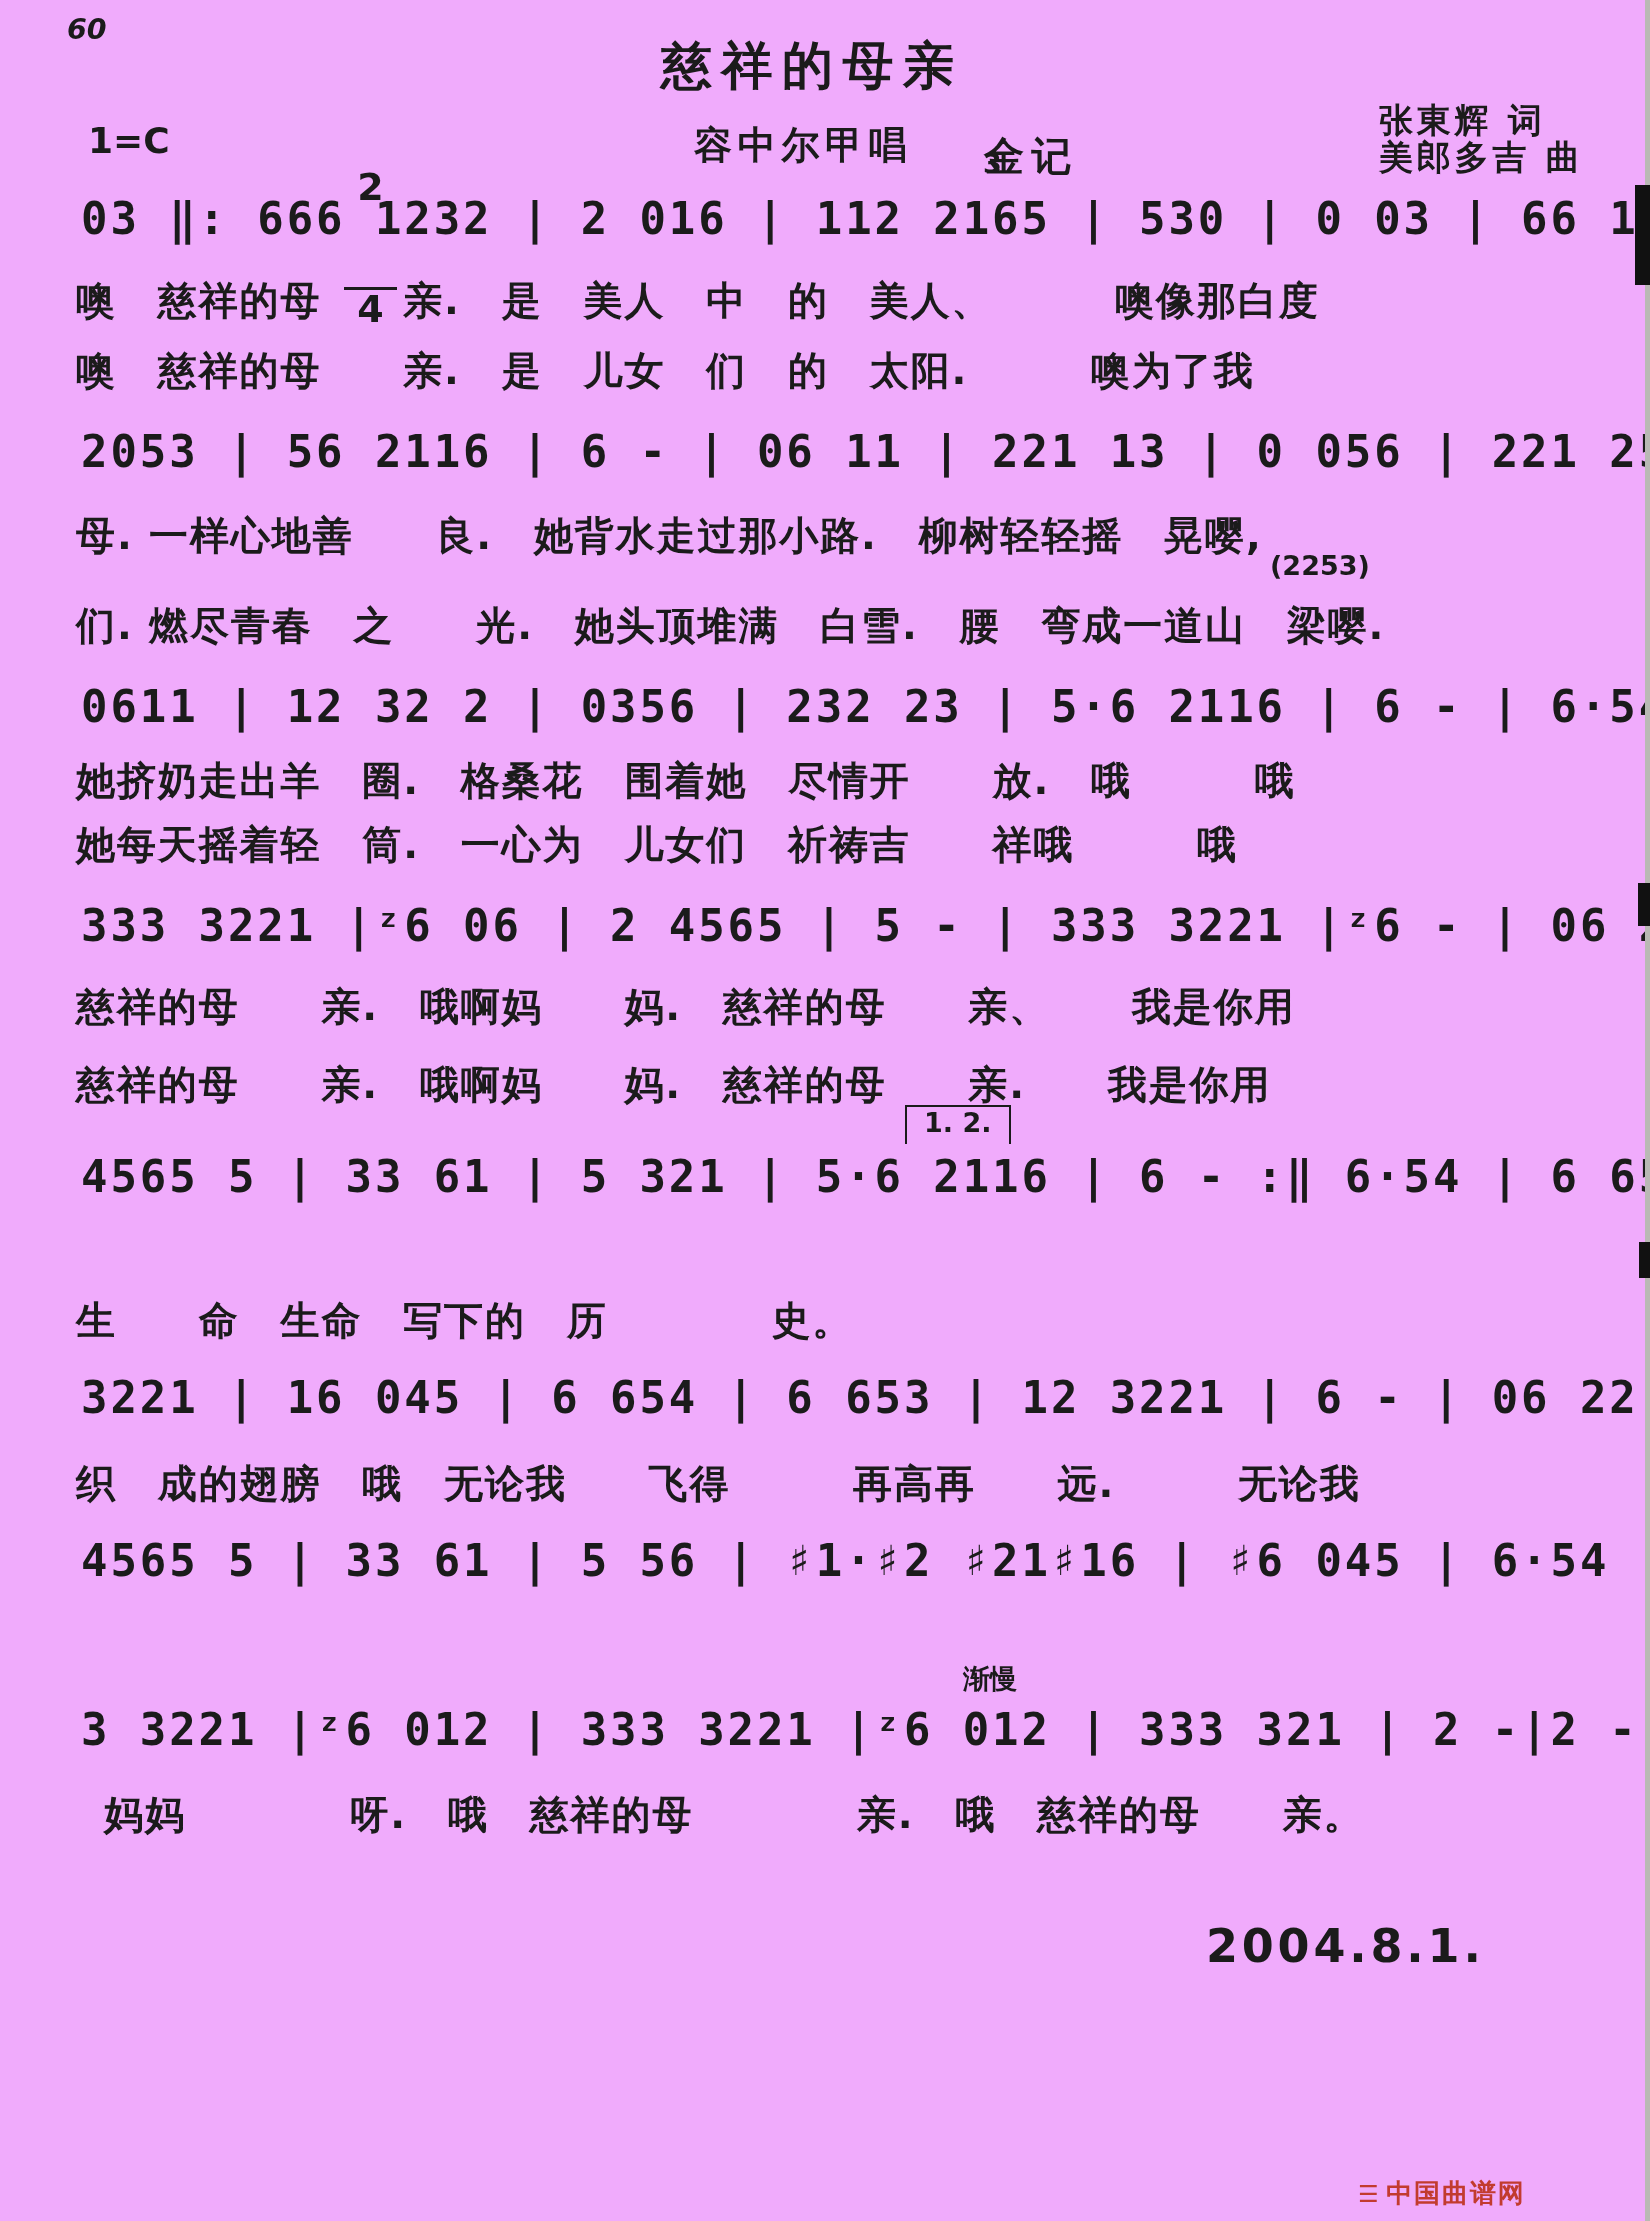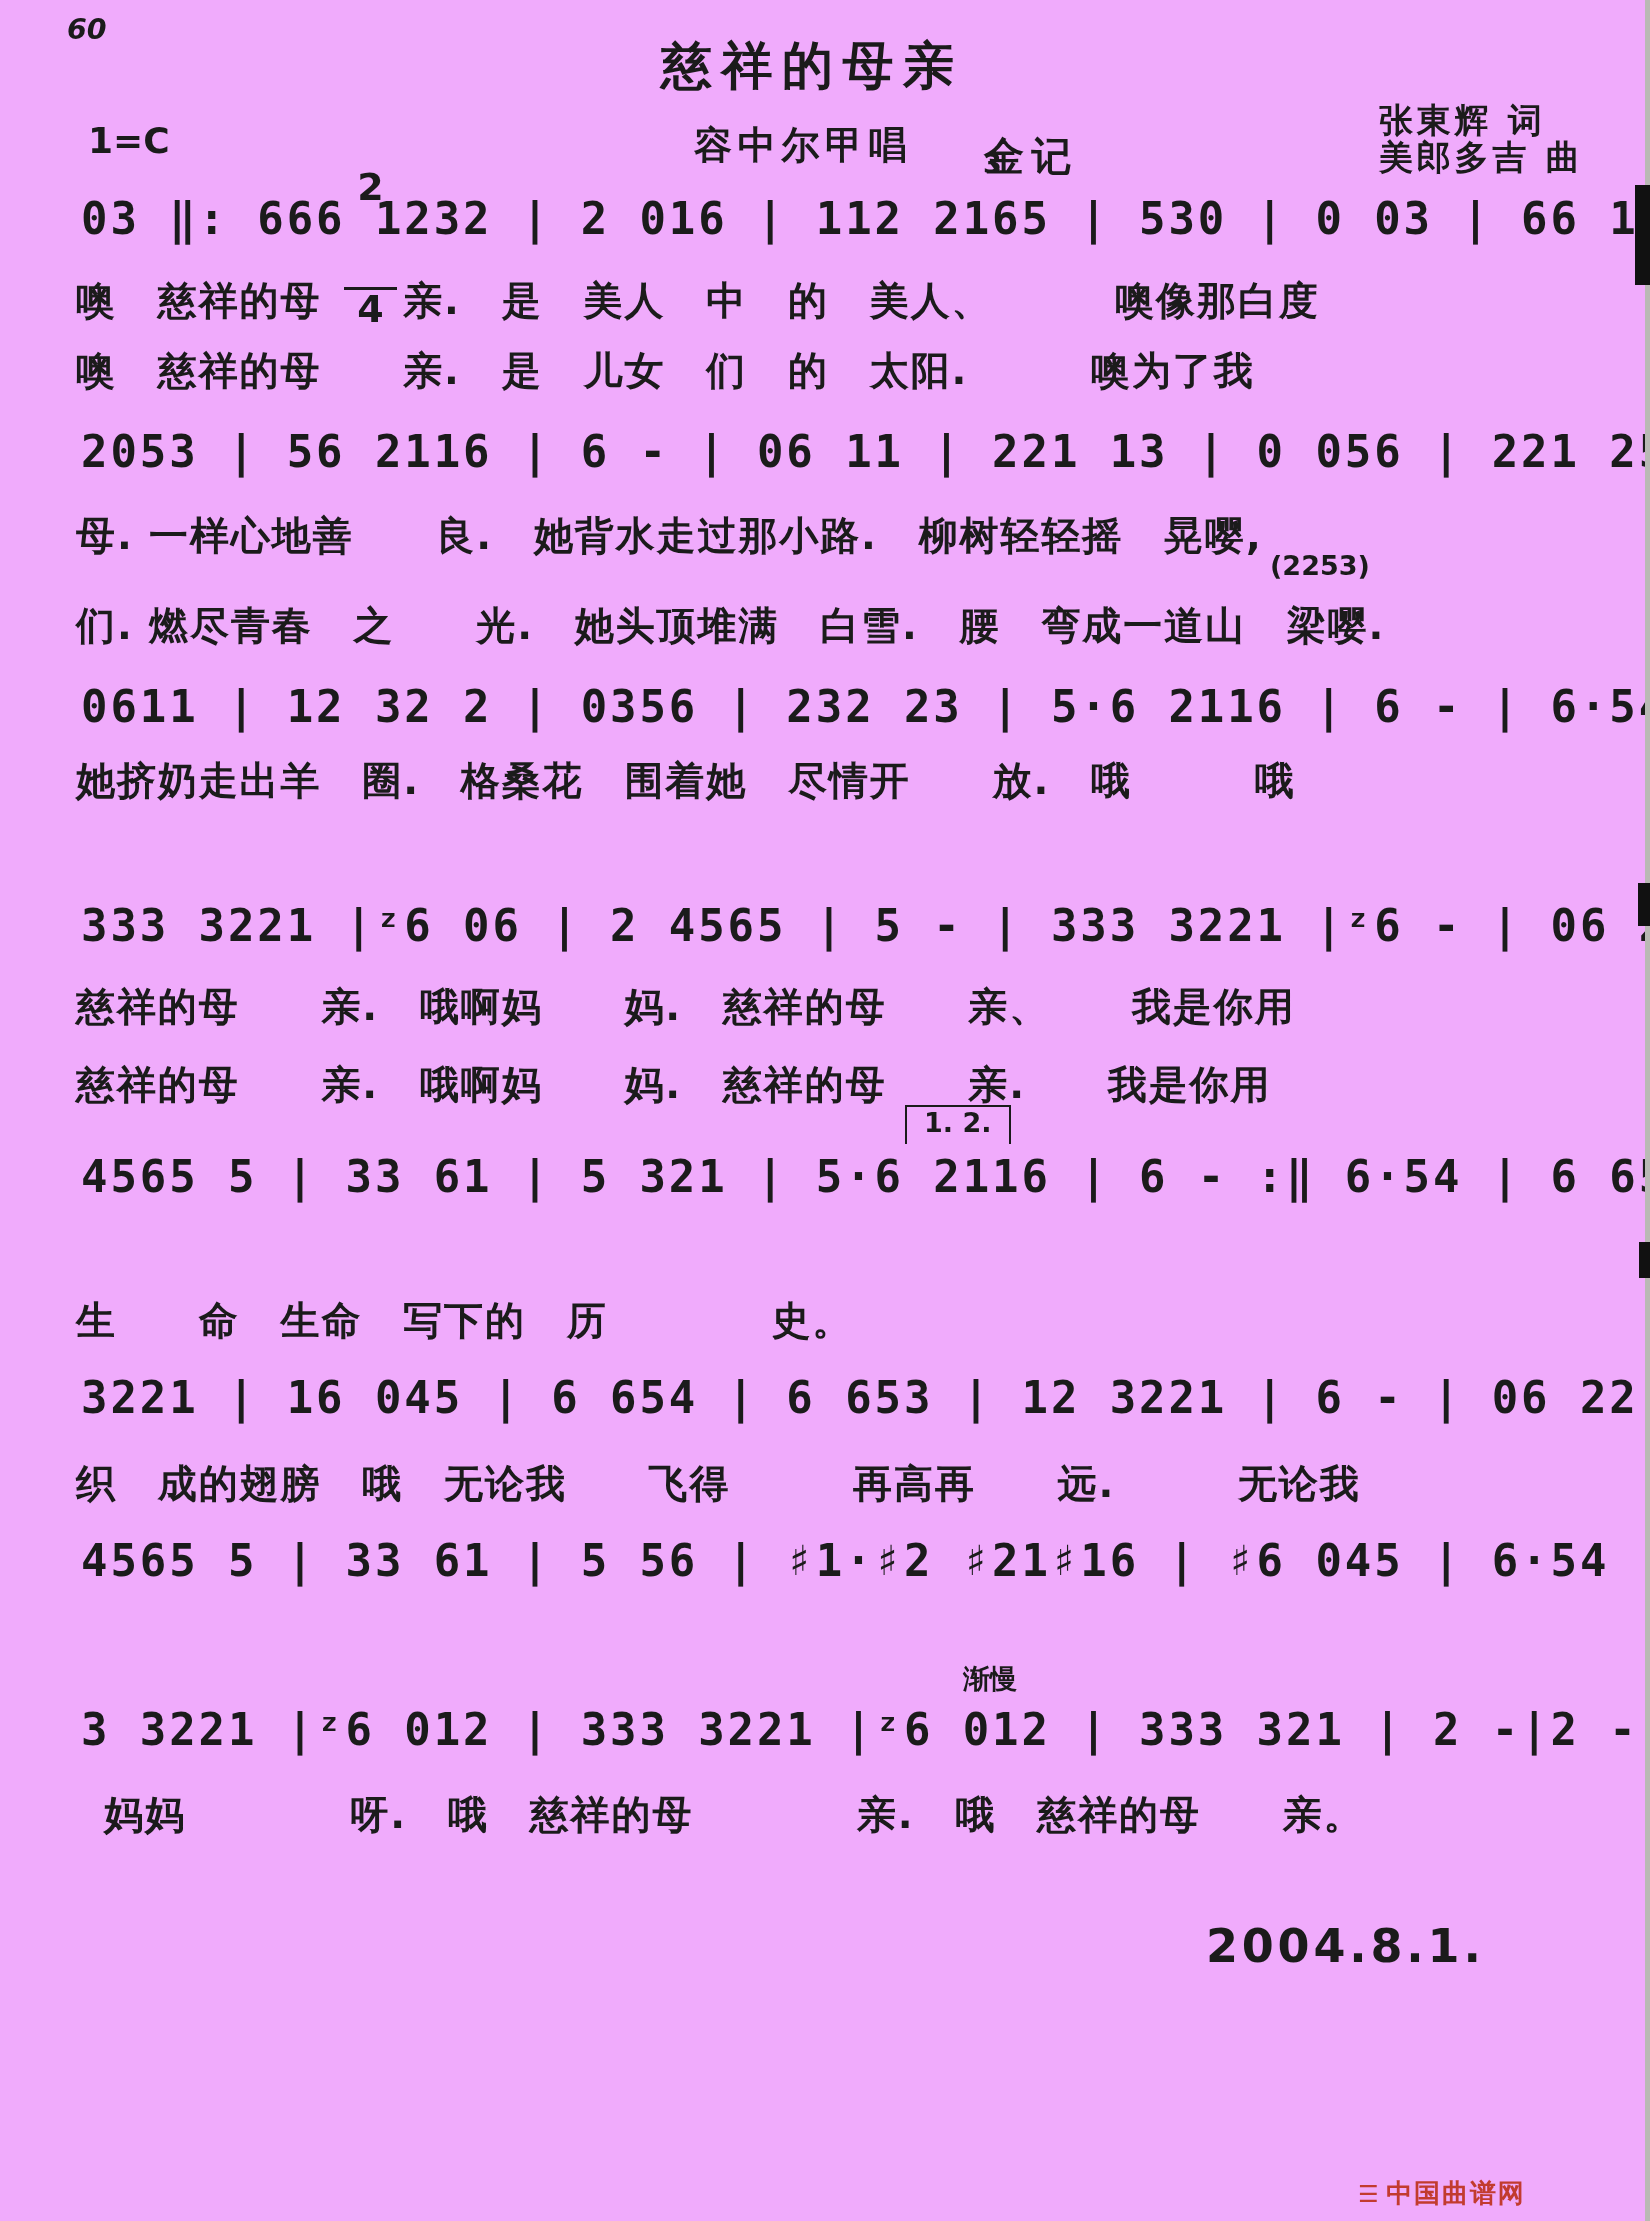--- a/index.html
+++ b/index.html
@@ -64,20 +64,21 @@
   <div class="abs lyric" style="top:274px;">噢　慈祥的母　　亲.　是　美人　中　的　美人、　　　噢像那白度</div>
   <div class="abs lyric" style="top:344px;">噢　慈祥的母　　亲.　是　儿女　们　的　太阳.　　　噢为了我</div>
 
   <div class="abs notation" style="top:426px;">2053 | 56 2116 | 6 - | 06 11 | 221 13 | 0 056 | 221 253 | 33· |</div>
   <div class="abs lyric" style="top:509px;">母. 一样心地善　　良.　她背水走过那小路.　柳树轻轻摇　晃嘤,</div>
   <div class="abs small-ann" style="top:550px;left:1270px;">(2253)</div>
   <div class="abs lyric" style="top:599px;">们. 燃尽青春　之　　光.　她头顶堆满　白雪.　腰　弯成一道山　梁嘤.</div>
 
   <div class="abs notation" style="top:681px;">0611 | 12 32 2 | 0356 | 232 23 | 5·6 2116 | 6 - | 6·54 | 6·54 |</div>
   <div class="abs lyric" style="top:754px;">她挤奶走出羊　圈.　格桑花　围着她　尽情开　　放.　哦　　　哦</div>
+  <div class="abs lyric" style="top:818px;">她每天摇着轻　筒.　一心为　儿女们　祈祷吉　　祥哦　　　哦</div>
 
   <div class="abs notation" style="top:900px;">333 3221 |ᶻ6 06 | 2 4565 | 5 - | 333 3221 |ᶻ6 - | 06 222 |</div>
   <div class="abs lyric" style="top:980px;">慈祥的母　　亲.　哦啊妈　　妈.　慈祥的母　　亲、　　我是你用</div>
   <div class="abs lyric" style="top:1058px;">慈祥的母　　亲.　哦啊妈　　妈.　慈祥的母　　亲.　　我是你用</div>
 
   <div class="abs small-ann volta" style="top:1105px;left:905px;">1. 2.</div>
   <div class="abs notation" style="top:1151px;">4565 5 | 33 61 | 5 321 | 5·6 2116 | 6 - :‖ 6·54 | 6 654 | 45</div>
   <div class="abs lyric" style="top:1294px;">生　　命　生命　写下的　历　　　　史。</div>
 
   <div class="abs notation" style="top:1372px;">3221 | 16 045 | 6 654 | 6 653 | 12 3221 | 6 - | 06 22 |</div>

